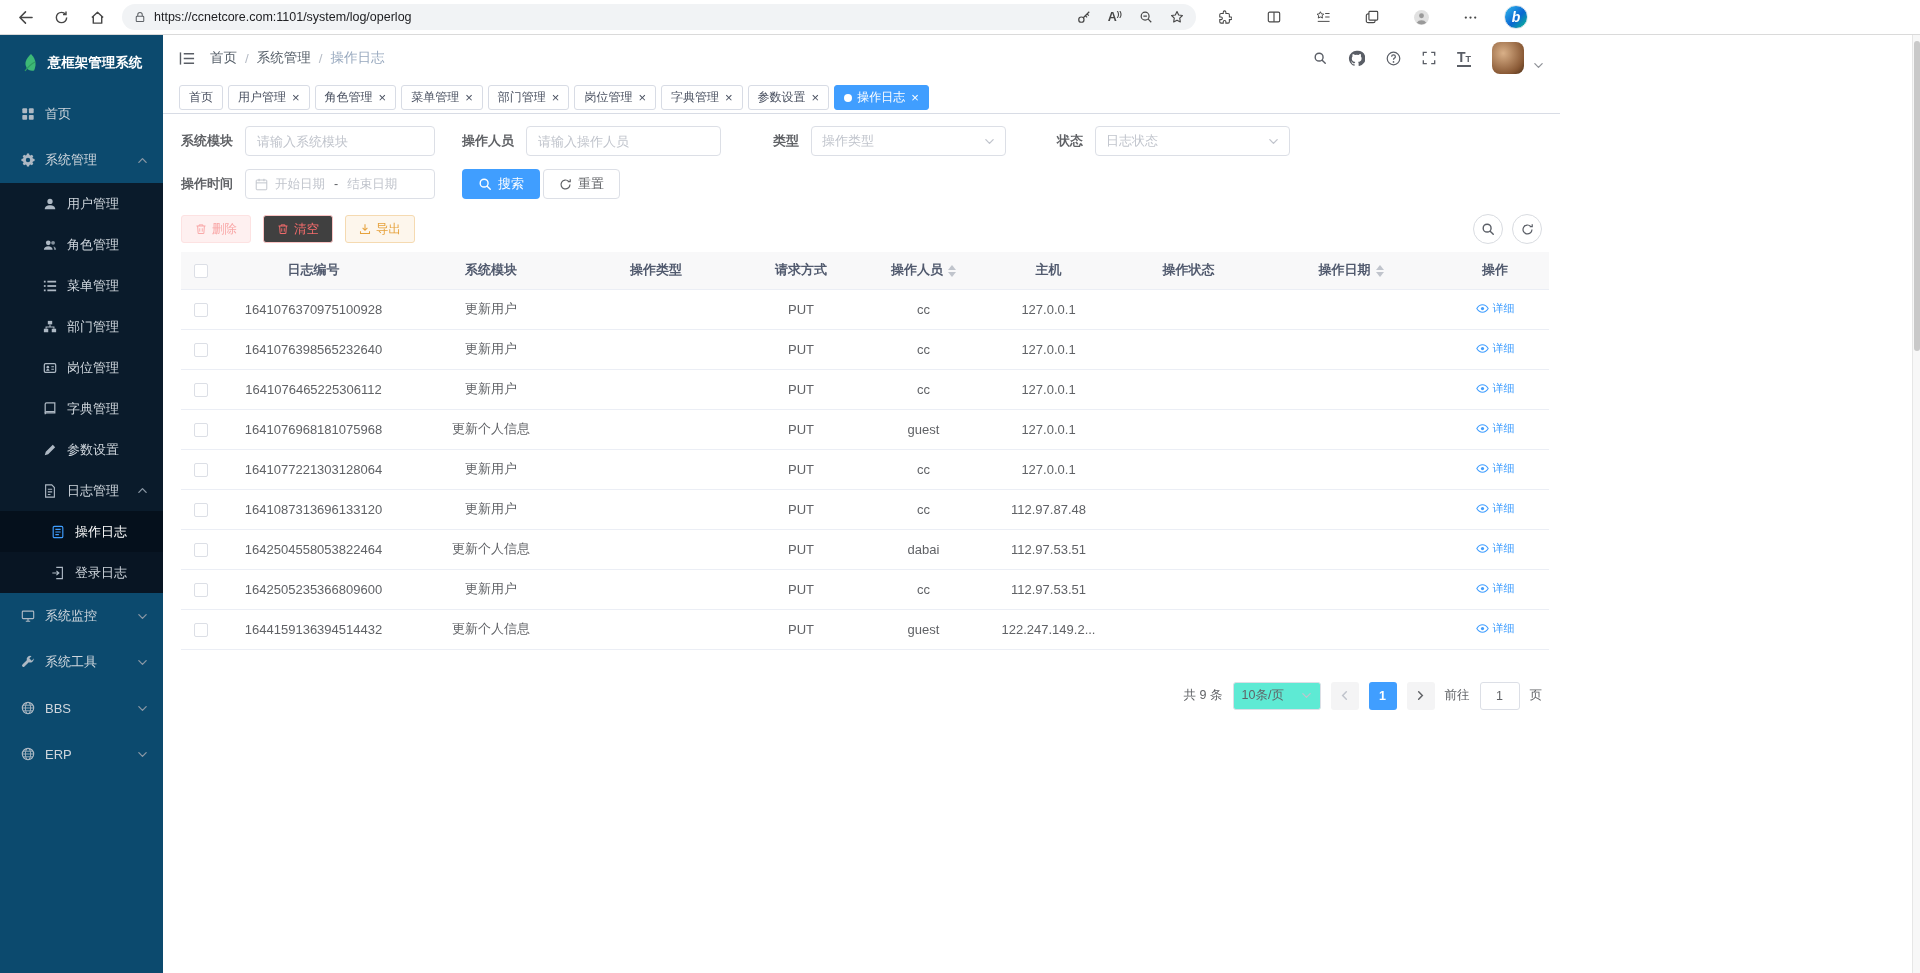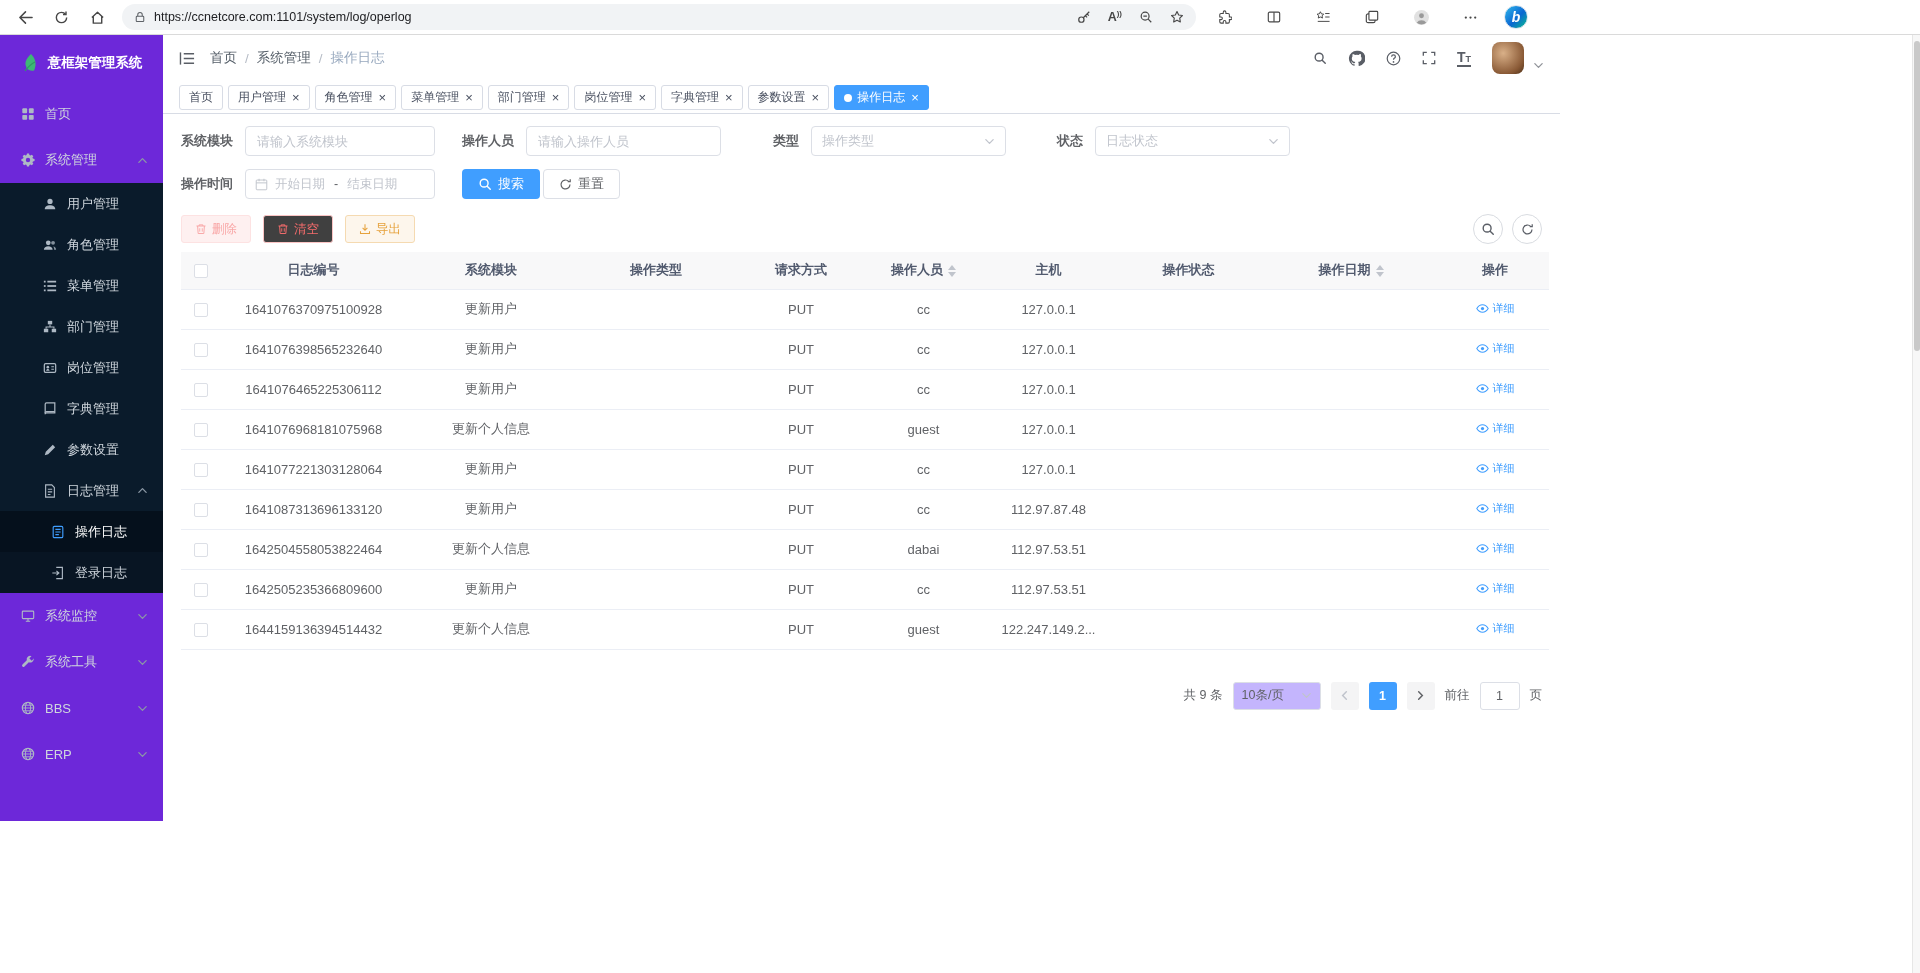--- a/index.html
+++ b/index.html
@@ -14,21 +14,21 @@
   .url-pill { width:1074px; height:26px; background:#f1f3f5; border-radius:14px; display:flex; align-items:center; padding:0 12px; margin-left:4px; color:#3c4043; flex:0 0 auto; }
   .url-text { font-size:12.5px; color:#202124; margin-left:8px; flex:1; white-space:nowrap; overflow:hidden; }
   .pill-icons { display:flex; align-items:center; gap:17px; color:#474747; }
   .after-pill { display:flex; align-items:center; gap:13px; margin-left:14px; color:#474747; }
   .read-aloud { font-size:12.5px; font-weight:600; color:#474747; }
   .read-aloud sup { font-size:8px; }
   .bing-ic { width:24px; height:24px; border-radius:50%; background:linear-gradient(135deg,#2fb9ec,#0b67d2 55%,#0bbf8e); color:#fff; font-weight:700; font-style:italic; display:flex; align-items:center; justify-content:center; font-size:14px; border:1px solid #e0e6ee; }
 
   
   .app { position:absolute; top:35px; left:0; width:1920px; height:938px; }
-  .sidebar { position:absolute; left:0; top:0; width:163px; height:786px; background:#6d28d9; overflow:hidden; }
+  .sidebar { position:absolute; left:0; top:0; width:163px; height:938px; background:#0c4a6e; overflow:hidden; }
   .main { position:absolute; left:163px; top:0; width:1397px; height:938px; background:#fff; }
 
   
   .logo-row { height:56px; display:flex; align-items:center; justify-content:center; gap:7px; color:#fff; font-size:13.5px; font-weight:700; }
   .menu-item { display:flex; align-items:center; cursor:pointer; }
   .menu-item.lvl0 { height:46px; padding-left:20px; }
   .menu-item.lvl1 { height:41px; padding-left:42px; background:#0a1b2b; }
   .menu-item.lvl2 { height:41px; padding-left:50px; background:#081523; }
   .menu-item.active { background:#05101c; }
   .mi-icon { width:16px; margin-right:9px; color:#aeb9c4; display:inline-flex; }
@@ -89,21 +89,21 @@
   .log-table td { font-size:13px; color:#606266; height:40px; border-bottom:1px solid #ebeef5; text-align:center; white-space:nowrap; overflow:hidden; text-overflow:ellipsis; }
   .cb { display:inline-block; width:14px; height:14px; border:1px solid #dcdfe6; border-radius:2px; background:#fff; vertical-align:middle; cursor:pointer; }
   .detail-link { color:#409eff; display:inline-flex; align-items:center; gap:4px; font-size:11px; cursor:pointer; }
   .sorts { display:inline-flex; flex-direction:column; margin-left:5px; vertical-align:middle; gap:2px; cursor:pointer; }
   .sorts i { width:0; height:0; border-left:4px solid transparent; border-right:4px solid transparent; display:block; }
   .s-up { border-bottom:5px solid #c0c4cc; }
   .s-down { border-top:5px solid #c0c4cc; }
 
   
   .pagination { display:flex; align-items:center; justify-content:flex-end; margin-top:32px; font-size:12.5px; color:#606266; gap:10px; padding-bottom:24px; }
-  .page-size-select { width:88px; height:28px; border:1px solid #dcdfe6; border-radius:3px; background:#c4b5fd; display:flex; align-items:center; justify-content:space-between; padding:12px 8px; color:#606266; cursor:pointer; }
+  .page-size-select { width:88px; height:28px; border:1px solid #dcdfe6; border-radius:3px; background:#5eead4; display:flex; align-items:center; justify-content:space-between; padding:12px 8px; color:#606266; cursor:pointer; }
   .pg-btn { width:28px; height:28px; background:#f4f4f5; border-radius:3px; display:flex; align-items:center; justify-content:center; cursor:pointer; }
   .pg-prev { color:#c0c4cc; }
   .pg-next { color:#606266; }
   .pg-current { width:28px; height:28px; background:#409eff; color:#fff; border-radius:3px; display:flex; align-items:center; justify-content:center; font-weight:700; cursor:pointer; }
   .goto-input { width:40px; height:28px; border:1px solid #dcdfe6; border-radius:3px; text-align:center; font-size:12.5px; color:#606266; outline:none; font-family:inherit; }
 
   
   .v-scrollbar { position:absolute; right:0; top:35px; width:8px; height:938px; background:#f7f7f7; border-left:1px solid #e6e6e6; }
   .v-thumb { position:absolute; top:6px; left:1px; width:6px; height:310px; background:#c9c9c9; border-radius:3px; }
 </style>

